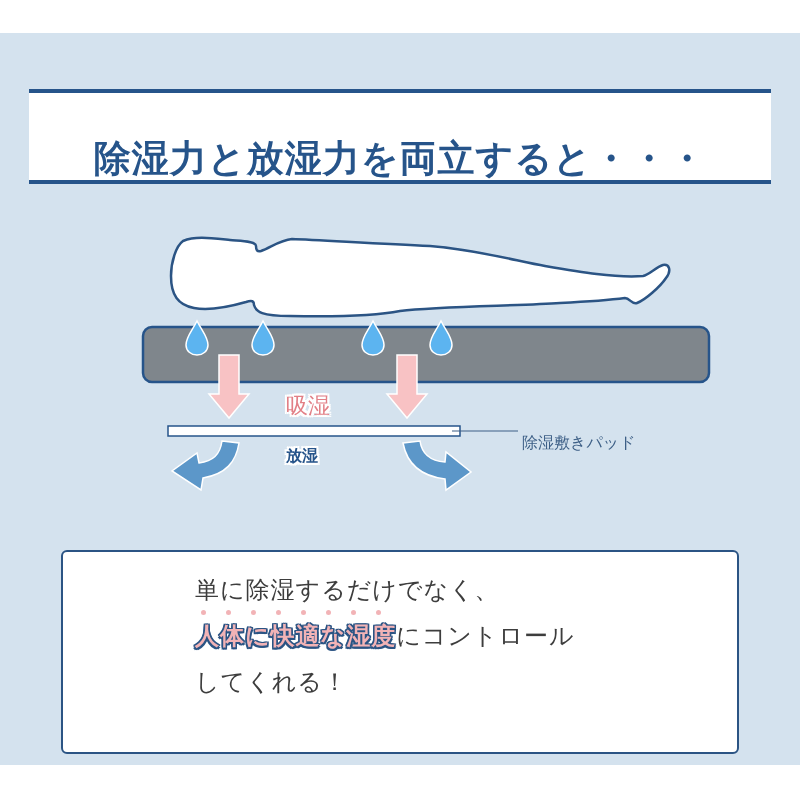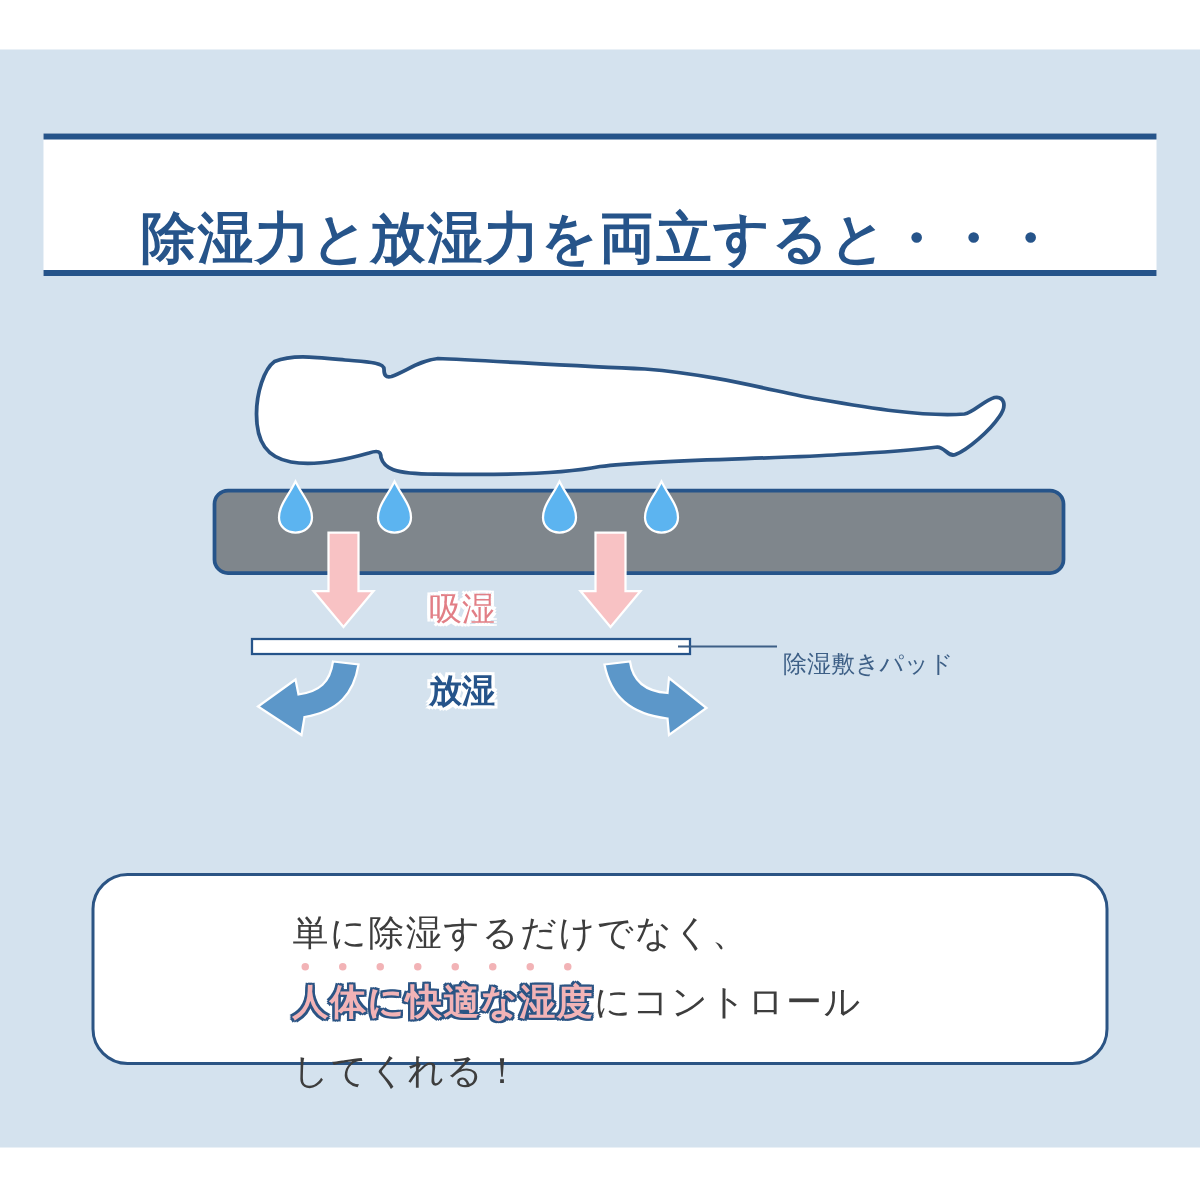--- a/index.html
+++ b/index.html
@@ -27,33 +27,33 @@
   .diagram {
     position: absolute; left: 0; top: 0; width: 800px; height: 800px;
   }
 
   .label-absorb {
     position: absolute; left: 286px; top: 391px; font-size: 22px; font-weight: normal;
     color: #e27f86;
     text-shadow: -2px -2px 0 #fff, 2px -2px 0 #fff, -2px 2px 0 #fff, 2px 2px 0 #fff, 0 2px 0 #fff, 0 -2px 0 #fff, 2px 0 0 #fff, -2px 0 0 #fff;
   }
   .label-release {
-    position: absolute; left: 286px; top: 446px; font-size: 22px; font-weight: bold;
+    position: absolute; left: 286px; top: 446px; font-size: 16px; font-weight: bold;
     color: #26548a;
     text-shadow: -2px -2px 0 #fff, 2px -2px 0 #fff, -2px 2px 0 #fff, 2px 2px 0 #fff, 0 2px 0 #fff, 0 -2px 0 #fff, 2px 0 0 #fff, -2px 0 0 #fff;
   }
   .label-pad {
     position: absolute; left: 522px; top: 421px; font-size: 16px; color: #3d5f86;
     white-space: nowrap;
     margin-top: 12px;
   }
 
   .message-box {
-    position: absolute; left: 61px; top: 582px; width: 678px; height: 128px;
-    background: #ffffff; border: 2px solid #2b5484; border-radius: 24px;
+    position: absolute; left: 61px; top: 550px; width: 678px; height: 204px;
+    background: #ffffff; border: 2px solid #2b5484; border-radius: 6px;
   }
   .msg-line {
     position: absolute; left: 132px; font-size: 24px; color: #3d3d3d; white-space: nowrap;
     letter-spacing: 1px;
   }
   .msg-line1 { top: 22px; }
   .msg-line2 { top: 68px; }
   .msg-line3 { top: 114px; }
   .highlight {
     color: #f2b3b6; font-weight: bold; position: relative;

